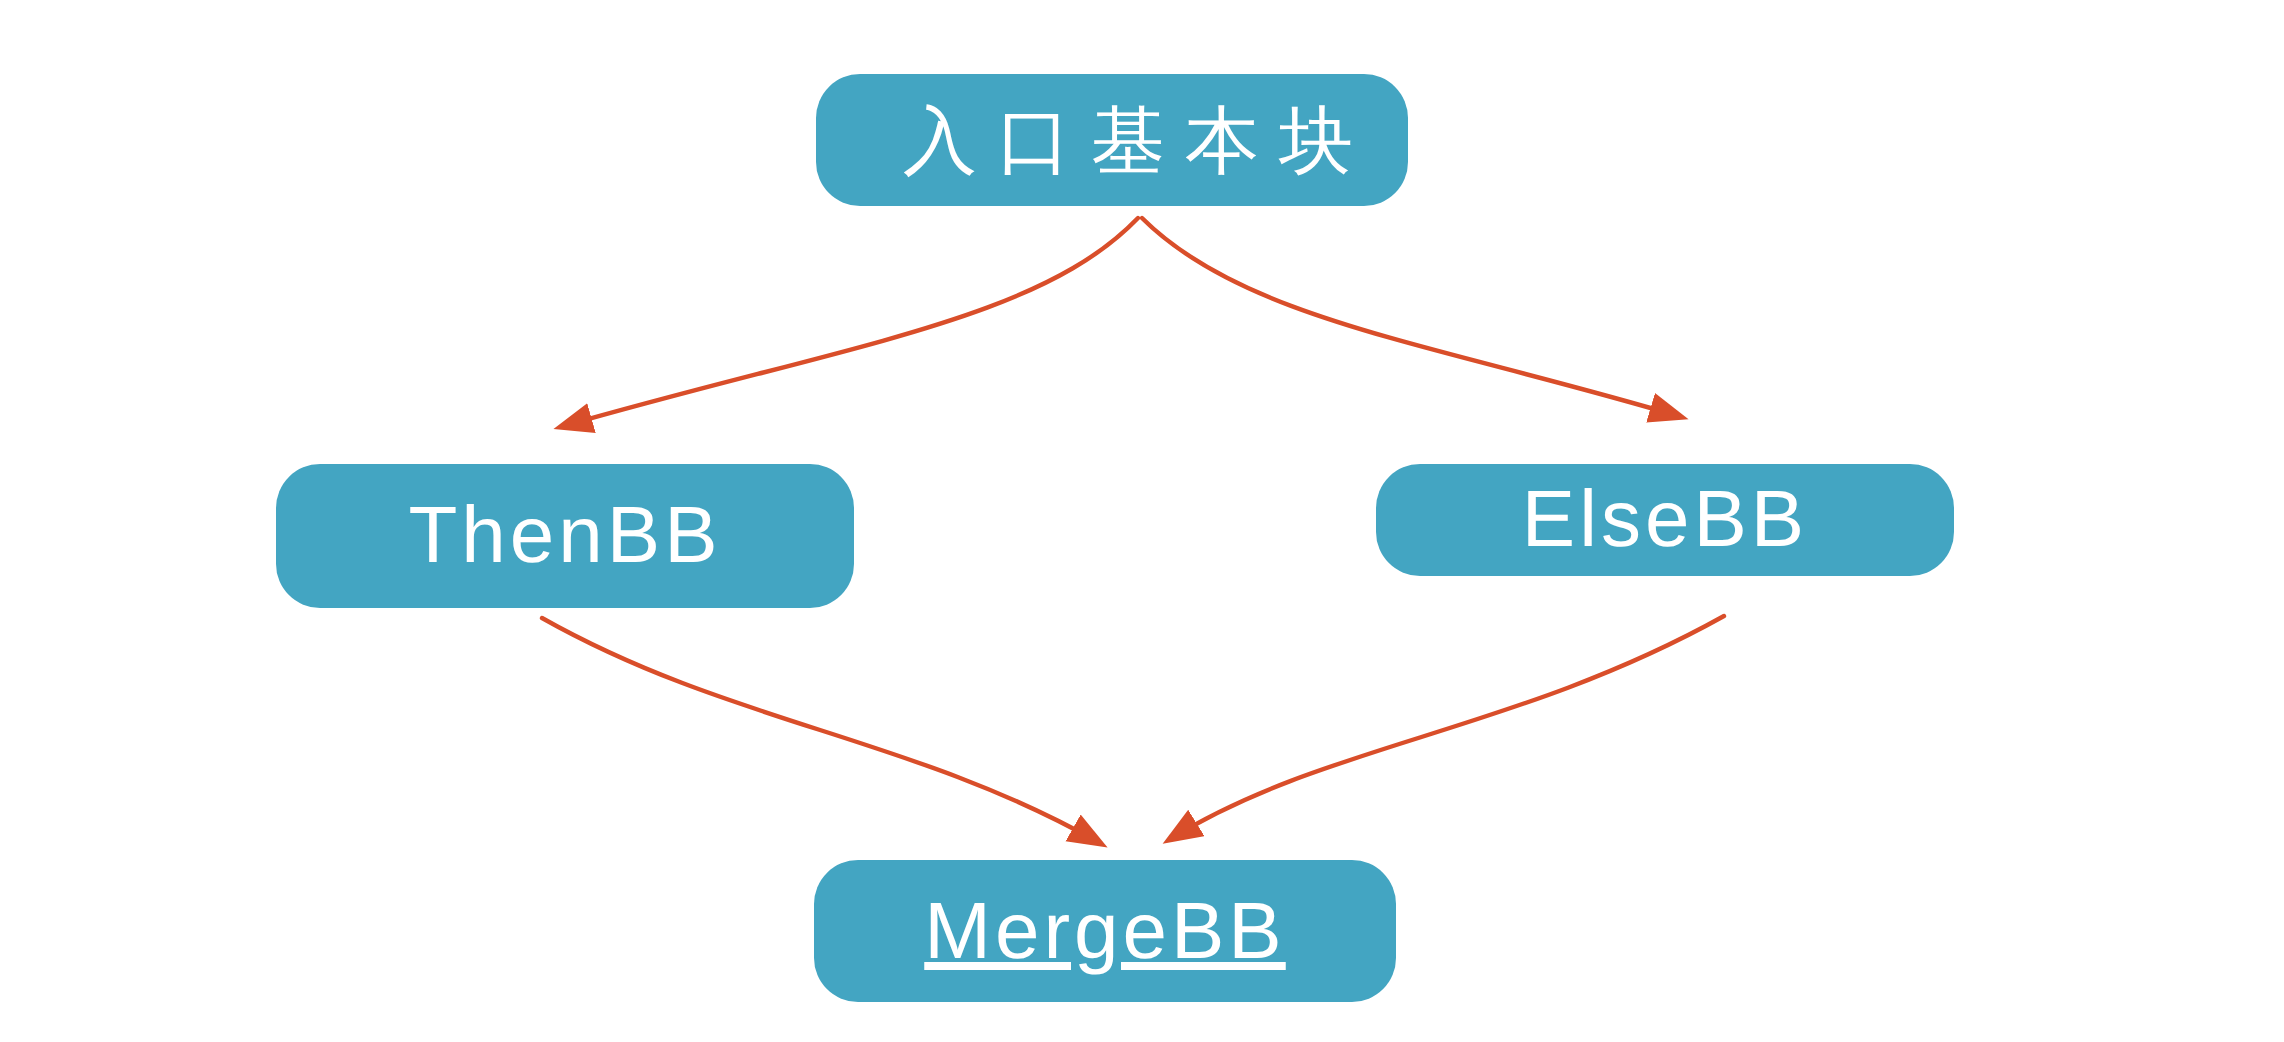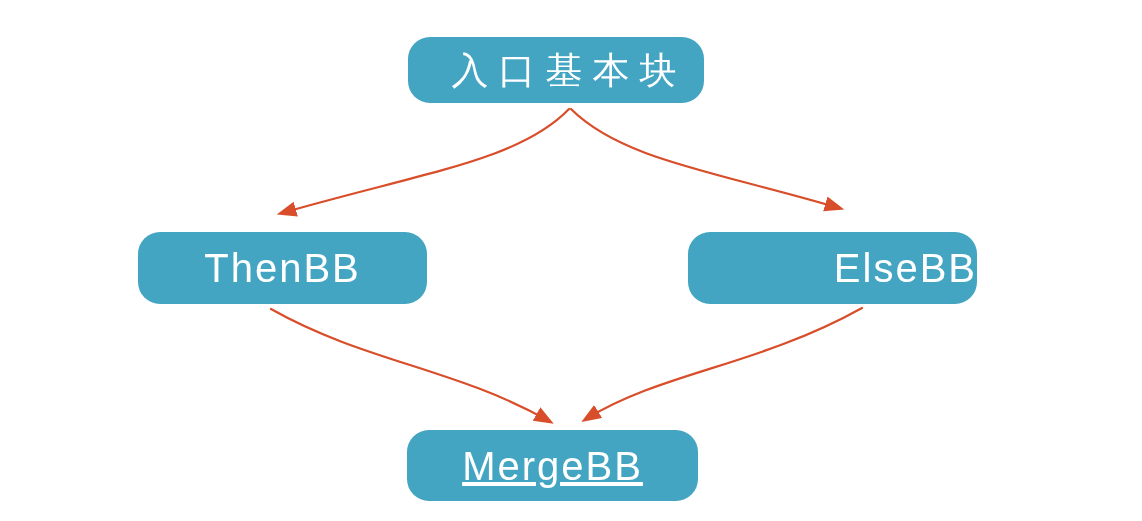--- a/index.html
+++ b/index.html
@@ -46,21 +46,21 @@
   }
   .node .label {
     font-size: 40px;
     font-weight: 400;
     letter-spacing: 2px;
     line-height: 1;
     white-space: nowrap;
   }
   .node--entry  { left: 408px; top: 37px;  width: 296px; height: 66px; padding-left: 16px; }
   .node--then   { left: 138px; top: 232px; width: 289px; height: 72px; }
-  .node--else   { left: 688px; top: 232px; width: 289px; height: 72px; justify-content: flex-end; }
+  .node--else   { left: 688px; top: 232px; width: 289px; height: 56px; }
   .node--merge  { left: 407px; top: 430px; width: 291px; height: 71px; text-decoration: underline; }
   .node--entry .label {
     font-size: 37px;
     letter-spacing: 10px;
     margin-right: -10px; 
   }
 </style>
 </head>
 <body>
 

